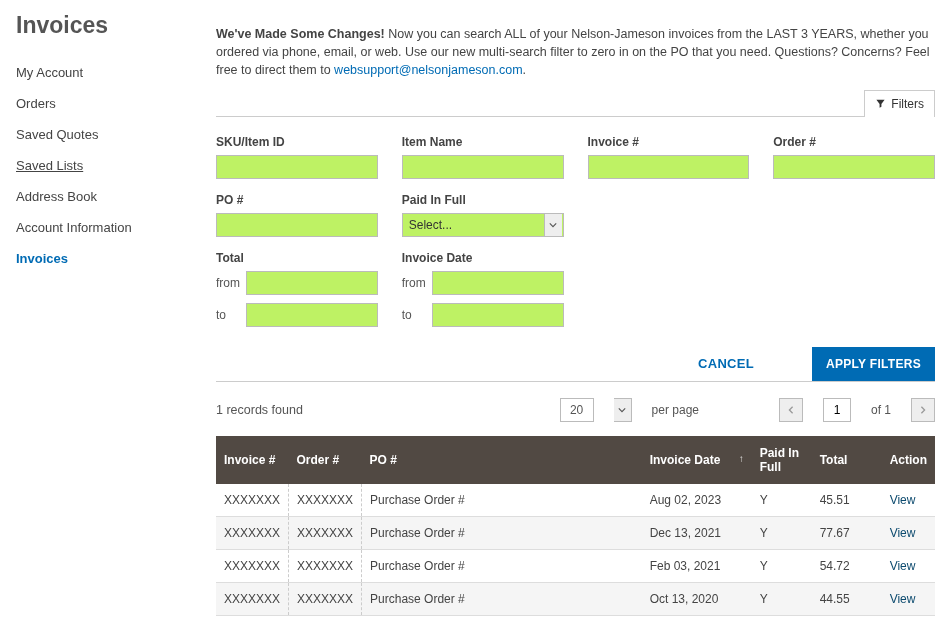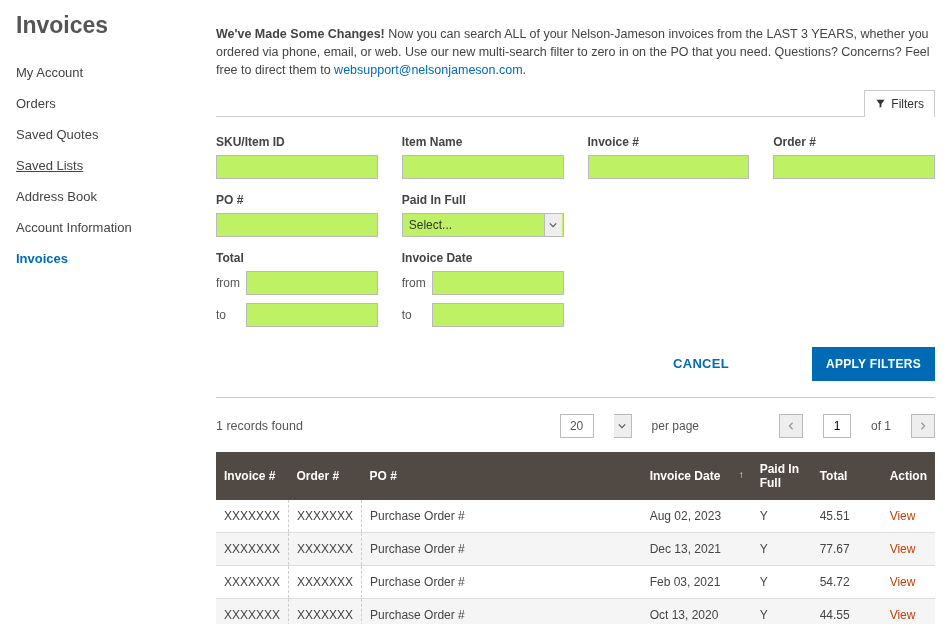--- a/index.html
+++ b/index.html
@@ -31,37 +31,37 @@
   .filters { display: grid; grid-template-columns: repeat(4, 1fr); column-gap: 24px; row-gap: 14px; margin-bottom: 12px; }
   .filter-field label { display: block; font-size: 12px; font-weight: 700; color: #444; margin-bottom: 6px; }
   .filter-field input[type="text"], .filter-field .select {
     width: 100%; height: 24px; border: 1px solid #bbb; padding: 2px 6px; font-size: 12px; background:#bef264;
   }
   .select { display:flex; align-items:center; justify-content:space-between; cursor:pointer; background:#fff; }
   .select .caret { width:18px; height:22px; border-left:1px solid #bbb; display:flex; align-items:center; justify-content:center; margin-right:-5px; background:#eee;}
   .range-group .sub { display:flex; align-items:center; margin-bottom:8px; }
   .range-group .sub span { width:30px; font-size:12px; color:#555; }
   .range-group .sub input { flex:1; height:24px; border:1px solid #bbb; padding:2px 6px; font-size:12px; }
-  .actions { display:flex; justify-content:flex-end; gap:37px; align-items:center; margin: 10px 0 16px 0; padding-bottom: 16px; border-bottom:1px solid #ccc;}
+  .actions { display:flex; justify-content:flex-end; gap:12px; align-items:center; margin: 10px 0 16px 0; border-bottom:1px solid #ccc;}
   .btn-cancel { color:#006bb4; font-weight:700; font-size:13px; background:none; border:none; cursor:pointer; letter-spacing:0.3px; }
   .btn-apply { background:#006bb4; color:#fff; font-weight:700; font-size:12px; border:none; padding:10px 14px; cursor:pointer; letter-spacing:0.3px;margin-left:40px; }
   .toolbar { display:flex; align-items:center; justify-content:space-between; margin-bottom:14px; }
   .records-found { color:#555; font-size:12.5px; }
   .pager-group { display:flex; align-items:center; gap:20px; font-size:12px; color:#555; }
   .perpage-box { width:34px; height:24px; border:1px solid #bbb; display:inline-flex; align-items:center; justify-content:center; }
   .perpage-caret { width:18px; height:24px; border:1px solid #bbb; border-left:none; background:#eee; display:inline-flex; align-items:center; justify-content:center; cursor:pointer;}
   .page-num { width:28px; height:24px; border:1px solid #bbb; text-align:center; font-size:12px; }
   .pager-btn { width:24px; height:24px; border:1px solid #bbb; background:#eee; display:inline-flex; align-items:center; justify-content:center; cursor:pointer; }
   table { width:100%; border-collapse:collapse; font-size:12px; }
   thead th { background:#514943; color:#fff; text-align:left; padding:10px 8px; font-weight:700; font-size:12px; }
   thead th .sort-ind { float:right; font-size:10px; opacity:0.85; }
   tbody td { padding:9px 8px; border-bottom:1px solid #ddd; color:#444; }
   tbody td.sep { border-right:1px dashed #ccc; }
   tbody tr:nth-child(even) td { background:#f5f5f5; }
-  .view-link { color:#c2410c; text-decoration:none; }
+  .view-link { color:#0c4a6e; text-decoration:none; }
   svg { display:block; }
 </style>
 </head>
 <body>
 
 <div class="container">
   <aside class="sidebar">
     <h1 class="page-title">Invoices</h1>
     <nav id="nav">
         <div class="nav-item">My Account</div>

